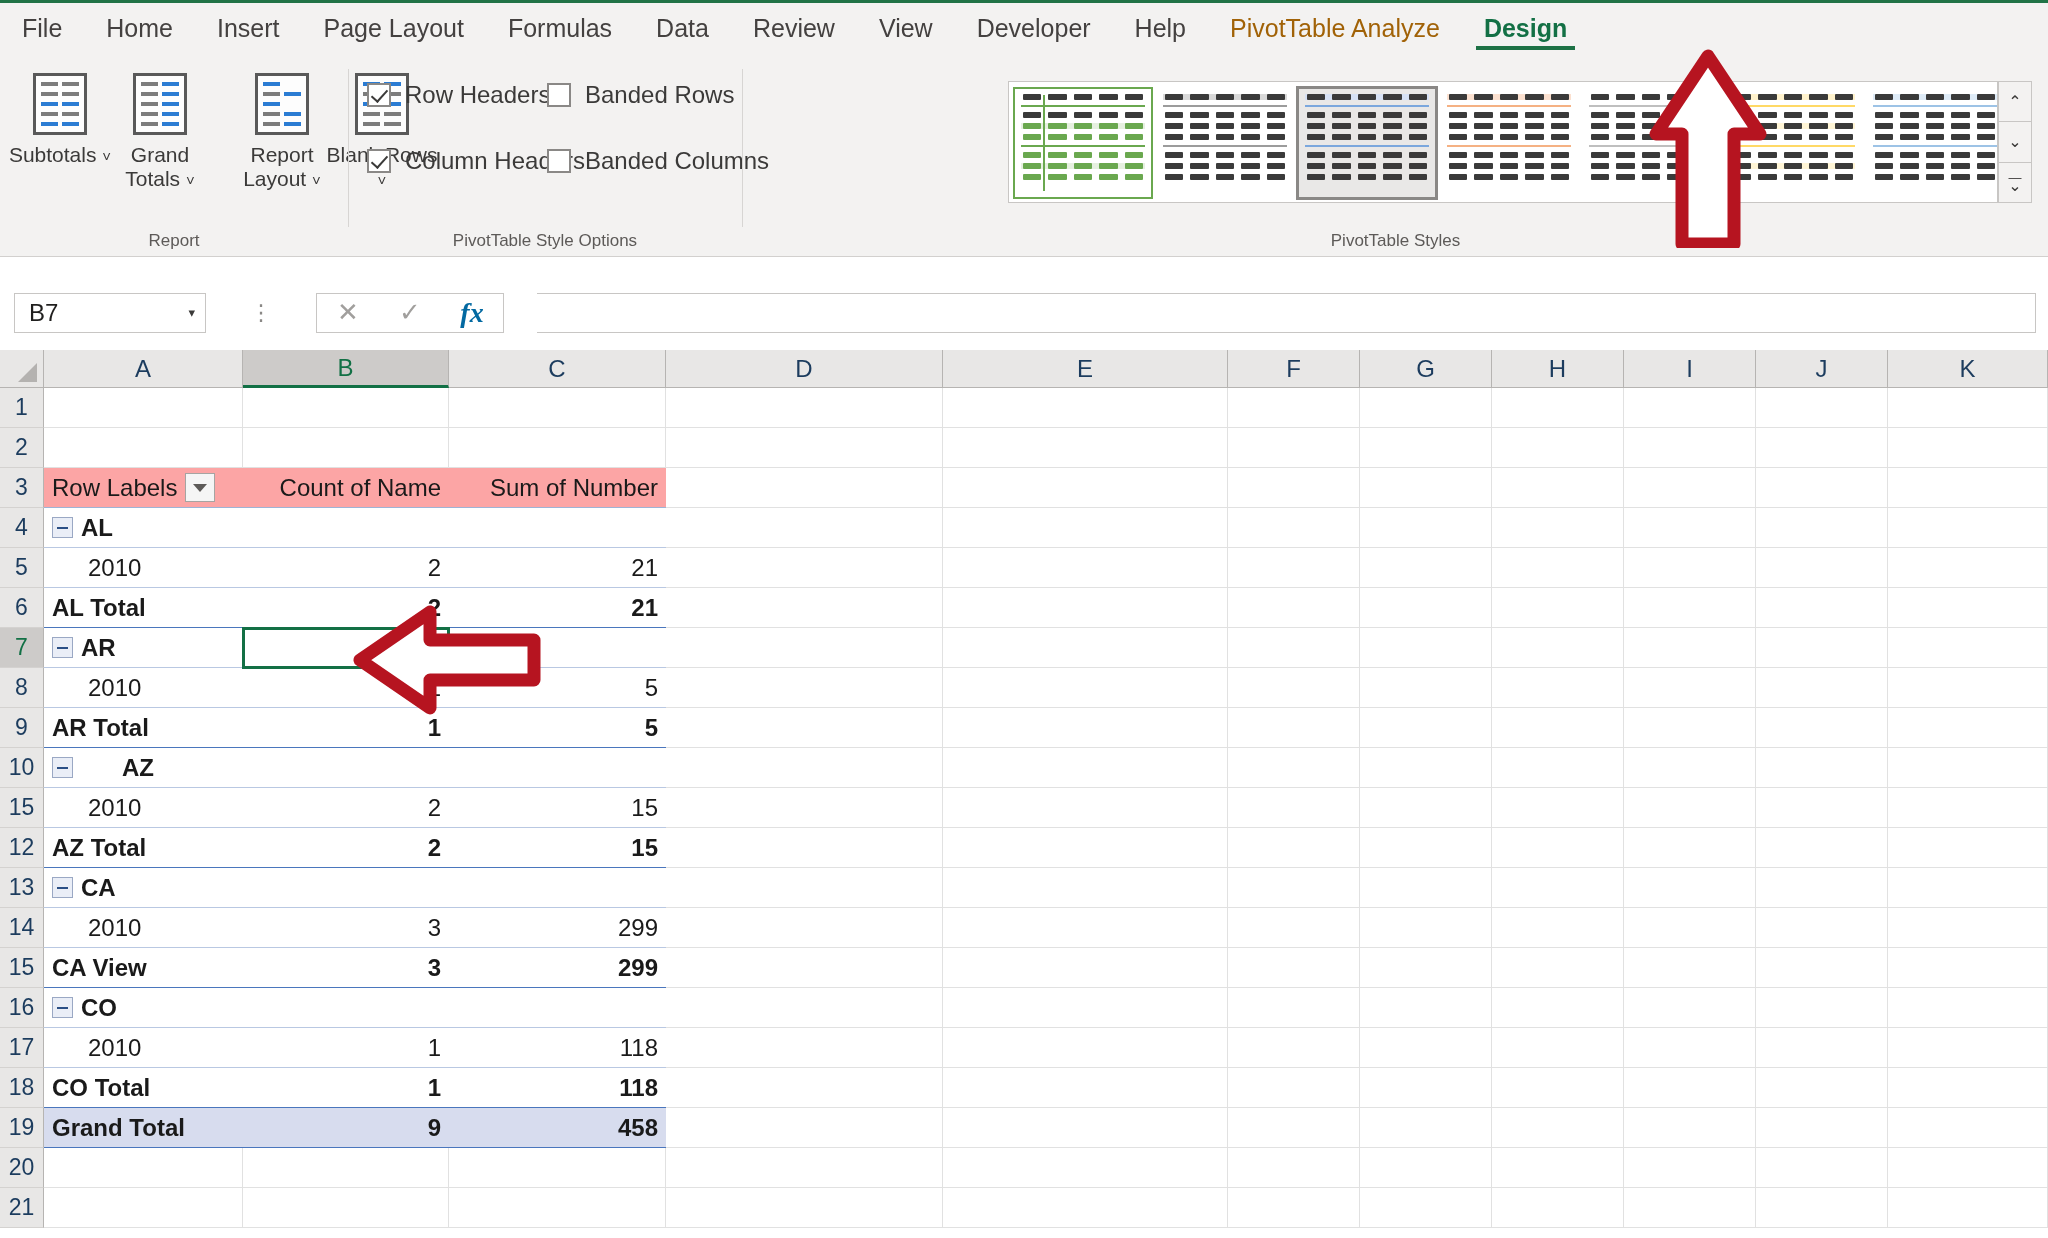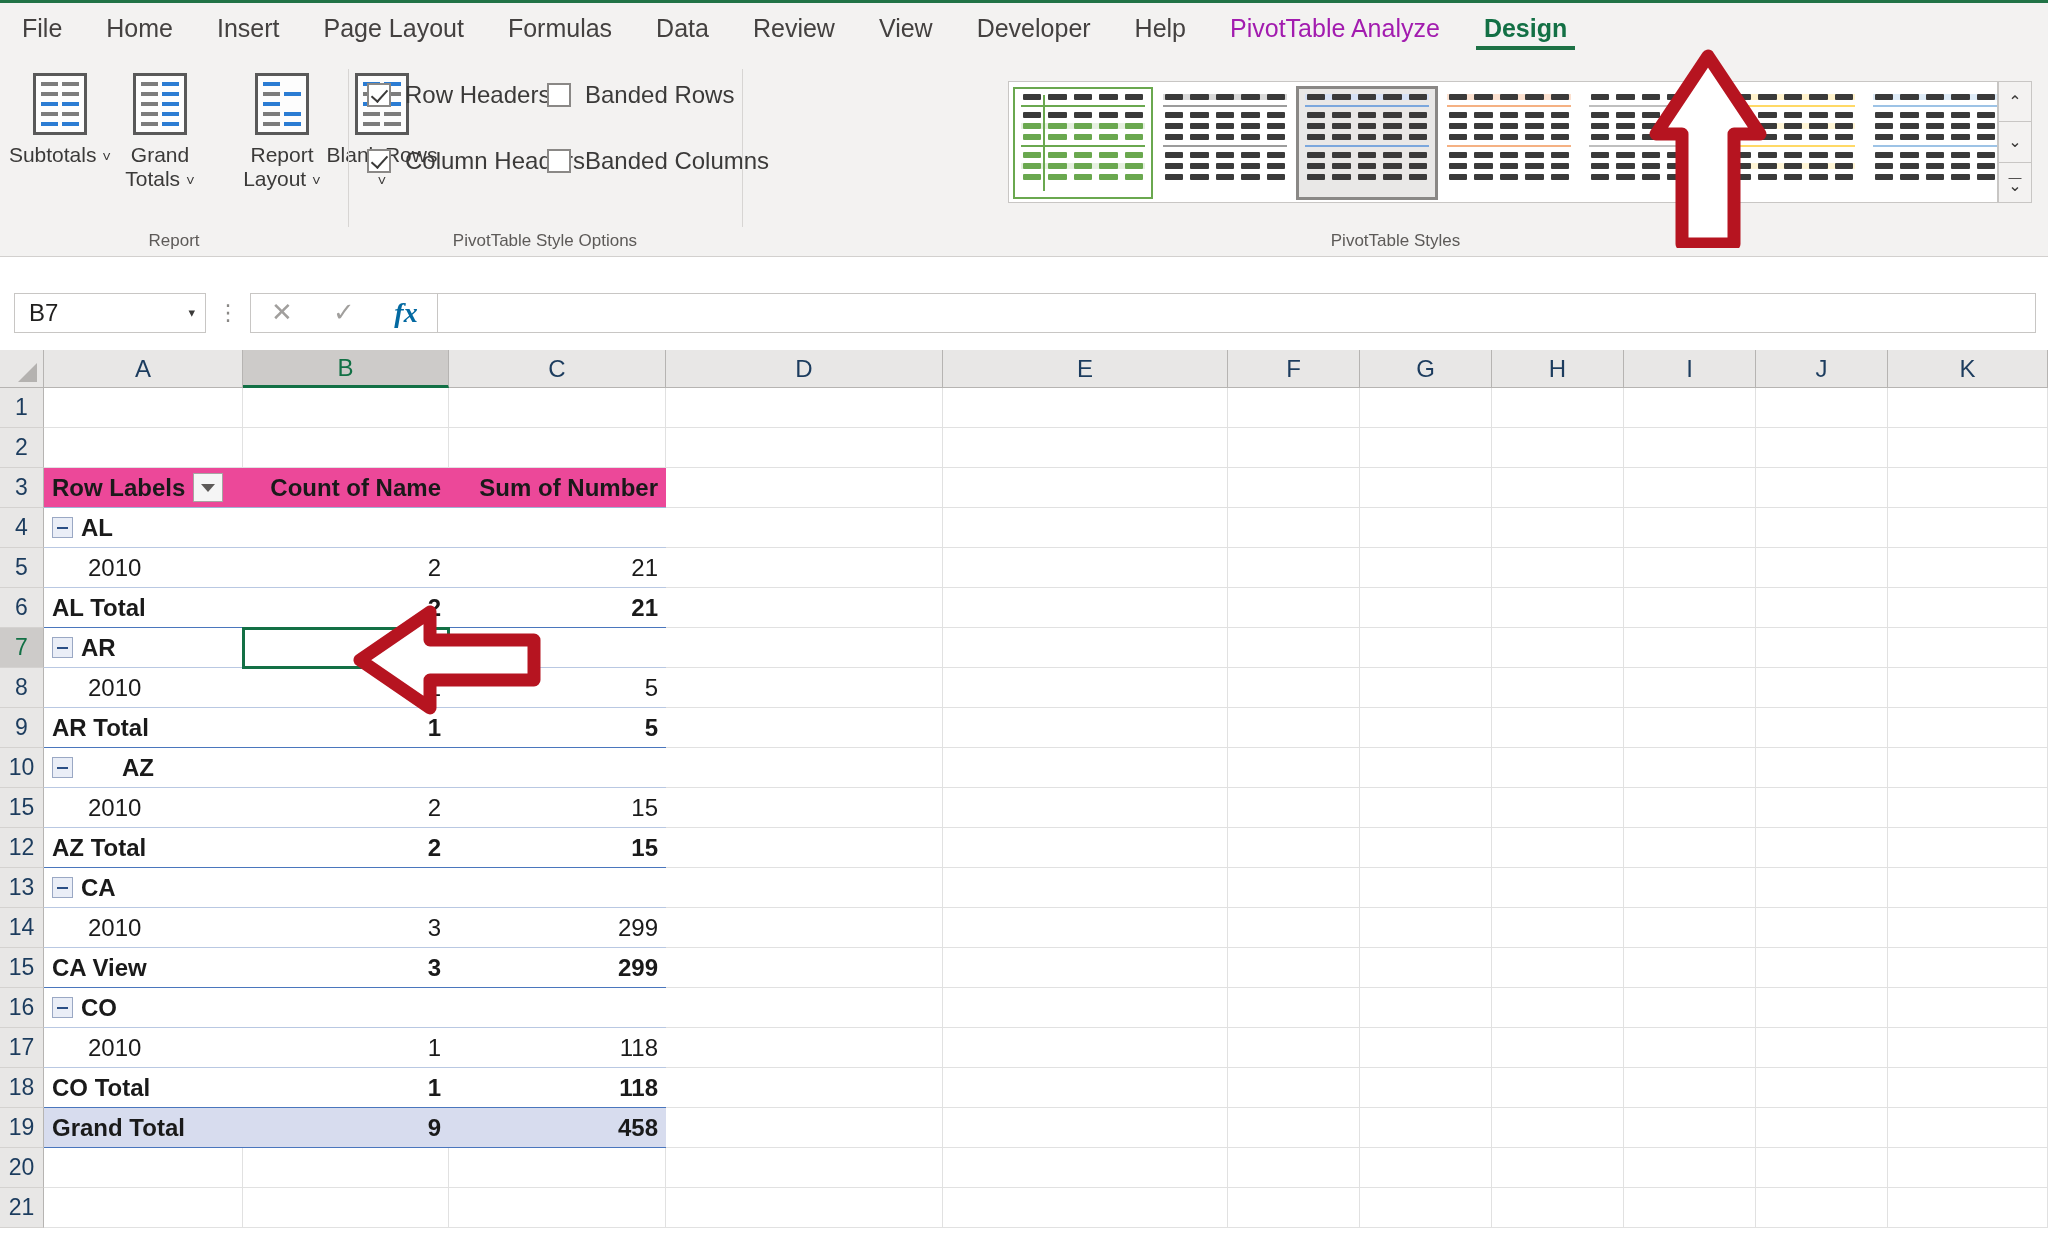--- a/index.html
+++ b/index.html
@@ -22,21 +22,21 @@
   .tab {
     position: relative;
     padding: 0 22px;
     height: 50px;
     display: flex; align-items: center;
     font-size: 25px;
     color: #444140;
     white-space: nowrap;
     cursor: default;
   }
-  .tab.ctx { color: #a21caf; }
+  .tab.ctx { color: #a16207; }
   .tab.active-ctx { color: #137045; font-weight: 600; }
   .tab.active-ctx::after {
     content: "";
     position: absolute;
     left: 14px; right: 14px; bottom: 3px;
     height: 4px;
     background: #1d7145;
   }
 
   #ribbon-body {
@@ -135,21 +135,21 @@
     display: flex; align-items: center; justify-content: center;
     font-size: 16px; color: #3b3a39;
     cursor: default;
   }
   .sbtn:last-child { border-bottom: 1px solid #c8c6c4; }
 
   
   #formula-bar {
     position: absolute; left: 0; top: 285px; width: 2048px; height: 55px;
     background: #ffffff;
-    display: flex; align-items: center;
+    display: flex; align-items: center; gap: 33px;
   }
   #namebox {
     margin-left: 14px;
     width: 192px; height: 40px;
     border: 1px solid #c8c6c4;
     background: #ffffff;
     display: flex; align-items: center; justify-content: space-between;
     padding: 0 10px 0 14px;
     font-size: 24px; color: #201f1e;
   }
@@ -218,21 +218,21 @@
     border-right: 1px solid #e1e1e1;
     border-bottom: 1px solid #e1e1e1;
     display: flex; align-items: center;
     font-size: 24px; color: #1a1a1a;
     overflow: hidden; white-space: nowrap;
     cursor: default;
   }
 
   
   .pv { border-right: none; border-bottom: 1px solid #9db4d6; background: #ffffff; }
-  .pv-head { background: #ec4899; font-weight: 700; border-bottom: 1px solid #9db4d6; text-align: center; }
+  .pv-head { background: #fca5a5; font-weight: 400; border-bottom: 1px solid #9db4d6; text-align: center; }
   .pv-total { font-weight: 700; border-bottom: 1px solid #4a76bd; }
   .pv-grand { background: #d7dcee; font-weight: 700; border-bottom: 1px solid #4a76bd; }
   .pv-item { border-bottom: 1px solid #b9c8e2; }
   .pv-group { font-weight: 700; border-bottom: 1px solid #b9c8e2; }
   .num { justify-content: flex-end; padding-right: 8px; }
   .lbl { padding-left: 8px; }
 
   .expander {
     width: 21px; height: 21px;
     border: 1px solid #9aa8c4;

